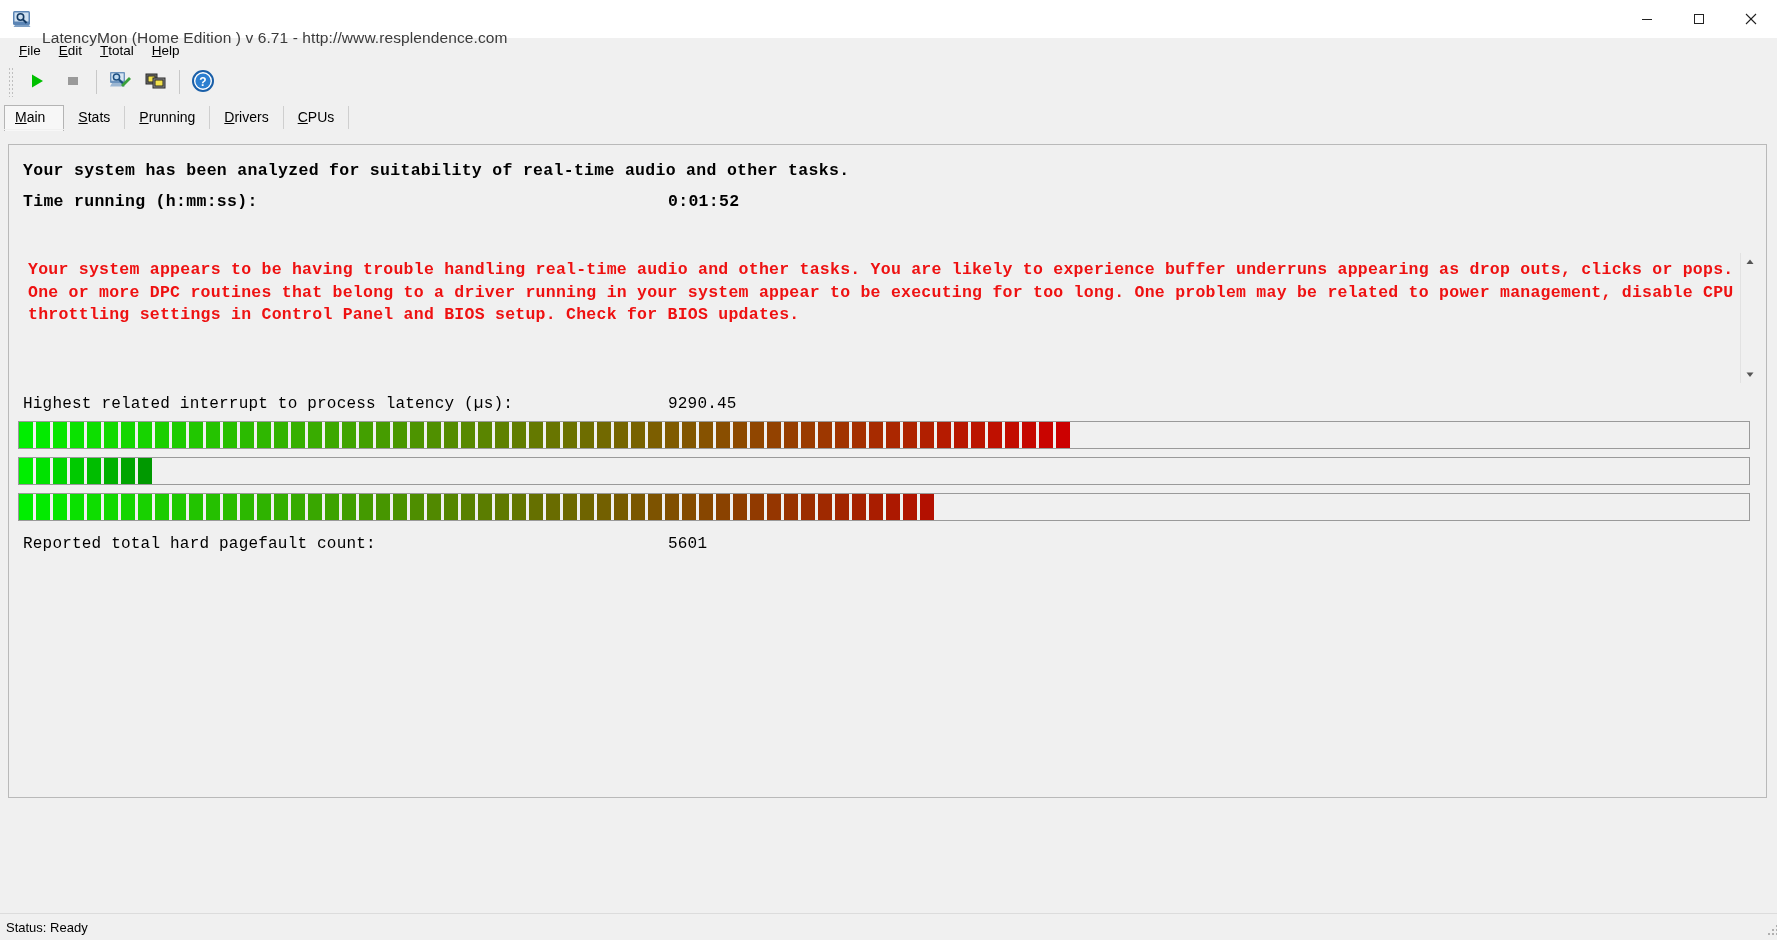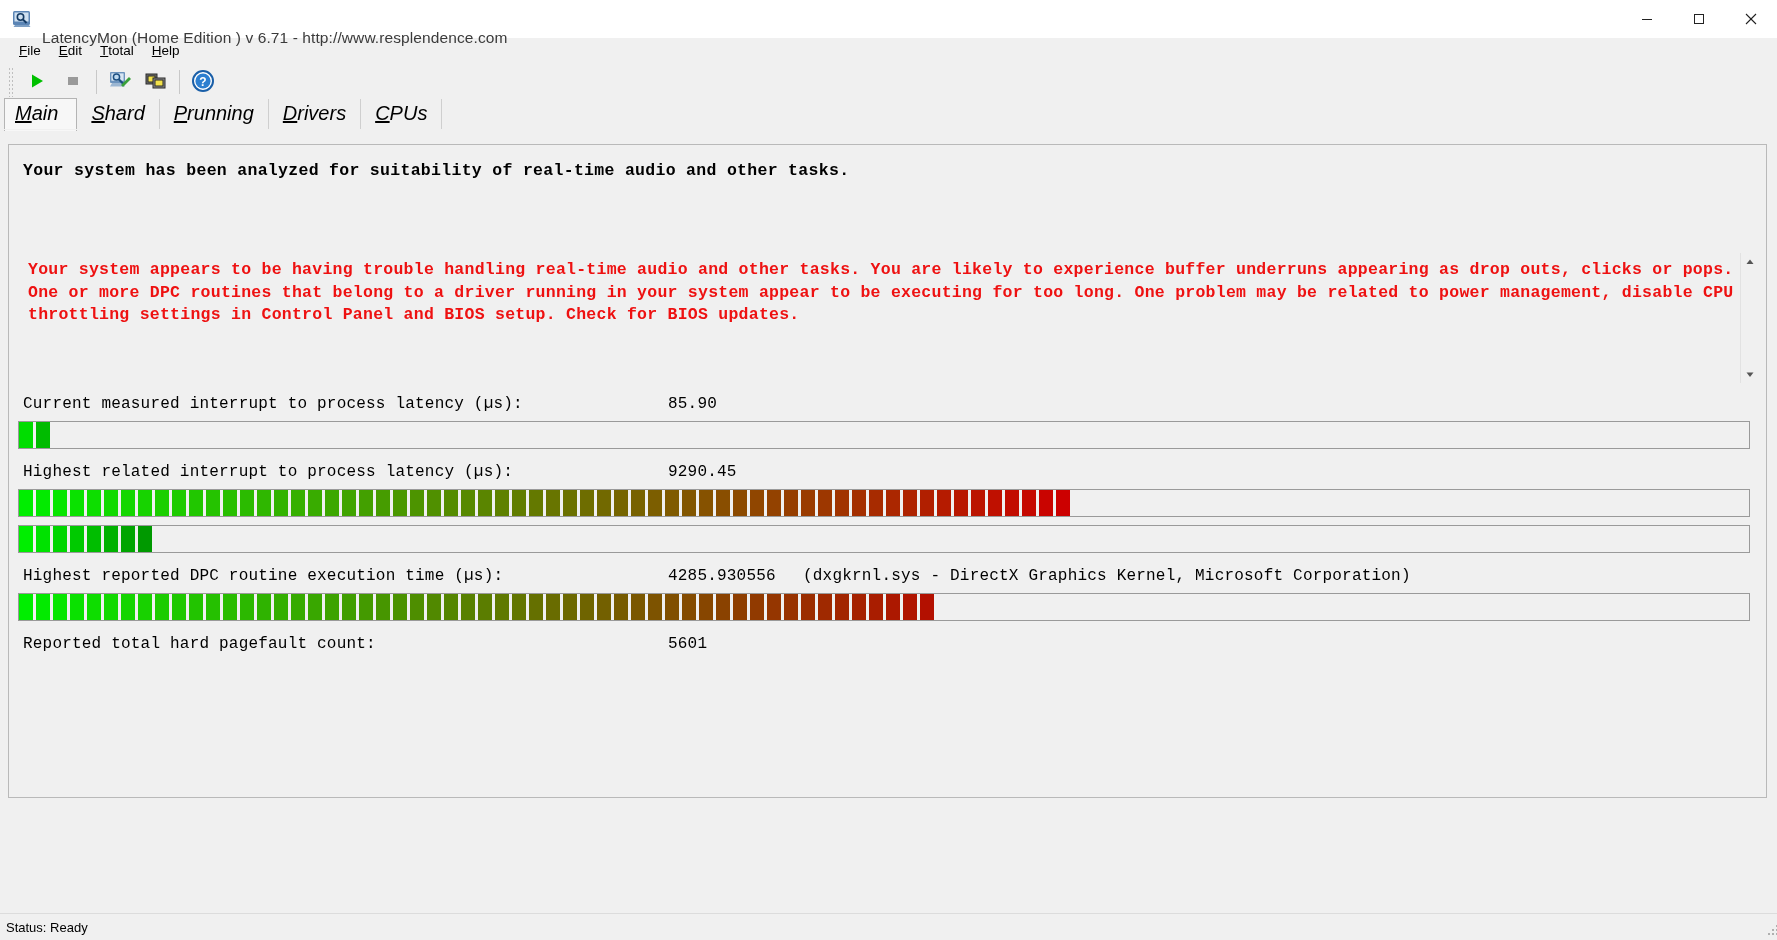--- a/index.html
+++ b/index.html
@@ -54,22 +54,22 @@
   }
   
   #tabstrip{
     height:28px;background:#f0f0f0;display:flex;align-items:flex-end;
     padding-left:4px;position:relative;
   }
   #tabstrip:after{
     content:"";position:absolute;left:0;right:0;bottom:0;height:1px;background:#f0f0f0;
   }
   .tab{
-    font-size:20px;color:#000;padding:3px 14px 5px 14px;
-    border-right:1px solid #cfcfcf;white-space:nowrap;position:relative;font-style:italic;
+    font-size:14px;color:#000;padding:3px 14px 5px 14px;
+    border-right:1px solid #cfcfcf;white-space:nowrap;position:relative;
   }
   .tab u{text-decoration:underline;}
   .tab.active{
     border:1px solid #b4b4b4;border-bottom:none;background:#f7f7f7;
     padding:3px 18px 6px 10px;margin-bottom:-1px;
   }
   
   #content{
     position:absolute;left:8px;top:144px;width:1759px;height:654px;
     background:#f0f0f0;border:1px solid #b9b9b9;box-sizing:border-box;
@@ -229,38 +229,42 @@
       </svg>
     </span>
   </div>
 </div>
 
 <div id="tabstrip">
   <div class="tab active">
     <u>M</u><span>ain</span>
   </div>
   <div class="tab">
-    <u>S</u><span>hard</span>
+    <u>S</u><span>tats</span>
   </div>
   <div class="tab">
     <u>P</u><span>running</span>
   </div>
   <div class="tab">
     <u>D</u><span>rivers</span>
   </div>
   <div class="tab">
     <u>C</u><span>PUs</span>
   </div>
 </div>
 
 <div id="content">
 
   <div id="summary">
     <div class="row">
       <div class="hdr-line">Your system has been analyzed for suitability of real-time audio and other tasks.</div>
+    </div>
+    <div class="row">
+      <div class="hdr-line lbl">Time running (h:mm:ss):</div>
+      <div class="hdr-line">0:01:52</div>
     </div>
   </div>
 
   <div id="warnbox">
     <div id="warntext">Your system appears to be having trouble handling real-time audio and other tasks. You are likely to experience buffer underruns appearing as drop outs, clicks or pops. One or more DPC routines that belong to a driver running in your system appear to be executing for too long. One problem may be related to power management, disable CPU throttling settings in Control Panel and BIOS setup. Check for BIOS updates.</div>
     <div id="warnscroll">
       <div class="sb-arrow">
         <svg width="8" height="6" viewBox="0 0 8 6">
             <polygon points="4,0.5 7.5,5 0.5,5" fill="#555"></polygon>
           </svg>
@@ -269,29 +273,20 @@
       <div class="sb-arrow" style="position:absolute;bottom:0;left:0;">
         <svg width="8" height="6" viewBox="0 0 8 6">
             <polygon points="0.5,0.5 7.5,0.5 4,5" fill="#555"></polygon>
           </svg>
       </div>
     </div>
   </div>
 
   <div id="metrics">
 
-    <div class="metric">
-      <div class="metric-line"><span class="lbl">Current measured interrupt to process latency (µs):</span><span class="val">85.90</span><span class="desc"></span></div>
-      <div class="barwrap">
-        <div class="bar" id="bar0">
-            <div class="seg" style="width: 14px; background: rgb(0, 221, 0);"></div>
-            <div class="seg" style="width: 14px; background: rgb(0, 187, 0);"></div>
-          </div>
-      </div>
-    </div>
 
     <div class="metric">
       <div class="metric-line"><span class="lbl">Highest related interrupt to process latency (µs):</span><span class="val">9290.45</span><span class="desc"></span></div>
       <div class="barwrap">
         <div class="bar" id="bar1">
             <div class="seg" style="width: 14px; background: rgb(0, 238, 0);"></div>
             <div class="seg" style="width: 14px; background: rgb(3, 234, 0);"></div>
             <div class="seg" style="width: 14px; background: rgb(7, 230, 0);"></div>
             <div class="seg" style="width: 14px; background: rgb(10, 226, 0);"></div>
             <div class="seg" style="width: 14px; background: rgb(13, 222, 0);"></div>
@@ -365,21 +360,20 @@
             <div class="seg" style="width: 14px; background: rgb(0, 202, 0);"></div>
             <div class="seg" style="width: 14px; background: rgb(0, 189, 0);"></div>
             <div class="seg" style="width: 14px; background: rgb(0, 177, 0);"></div>
             <div class="seg" style="width: 14px; background: rgb(0, 165, 0);"></div>
             <div class="seg" style="width: 14px; background: rgb(0, 153, 0);"></div>
           </div>
       </div>
     </div>
 
     <div class="metric">
-      <div class="metric-line"><span class="lbl">Highest reported DPC routine execution time (µs):</span><span class="val">4285.930556</span><span class="desc">(dxgkrnl.sys - DirectX Graphics Kernel, Microsoft Corporation)</span></div>
       <div class="barwrap">
         <div class="bar" id="bar3">
             <div class="seg" style="width: 14px; background: rgb(0, 238, 0);"></div>
             <div class="seg" style="width: 14px; background: rgb(3, 234, 0);"></div>
             <div class="seg" style="width: 14px; background: rgb(7, 230, 0);"></div>
             <div class="seg" style="width: 14px; background: rgb(10, 225, 0);"></div>
             <div class="seg" style="width: 14px; background: rgb(14, 221, 0);"></div>
             <div class="seg" style="width: 14px; background: rgb(17, 217, 0);"></div>
             <div class="seg" style="width: 14px; background: rgb(20, 213, 0);"></div>
             <div class="seg" style="width: 14px; background: rgb(24, 209, 0);"></div>

